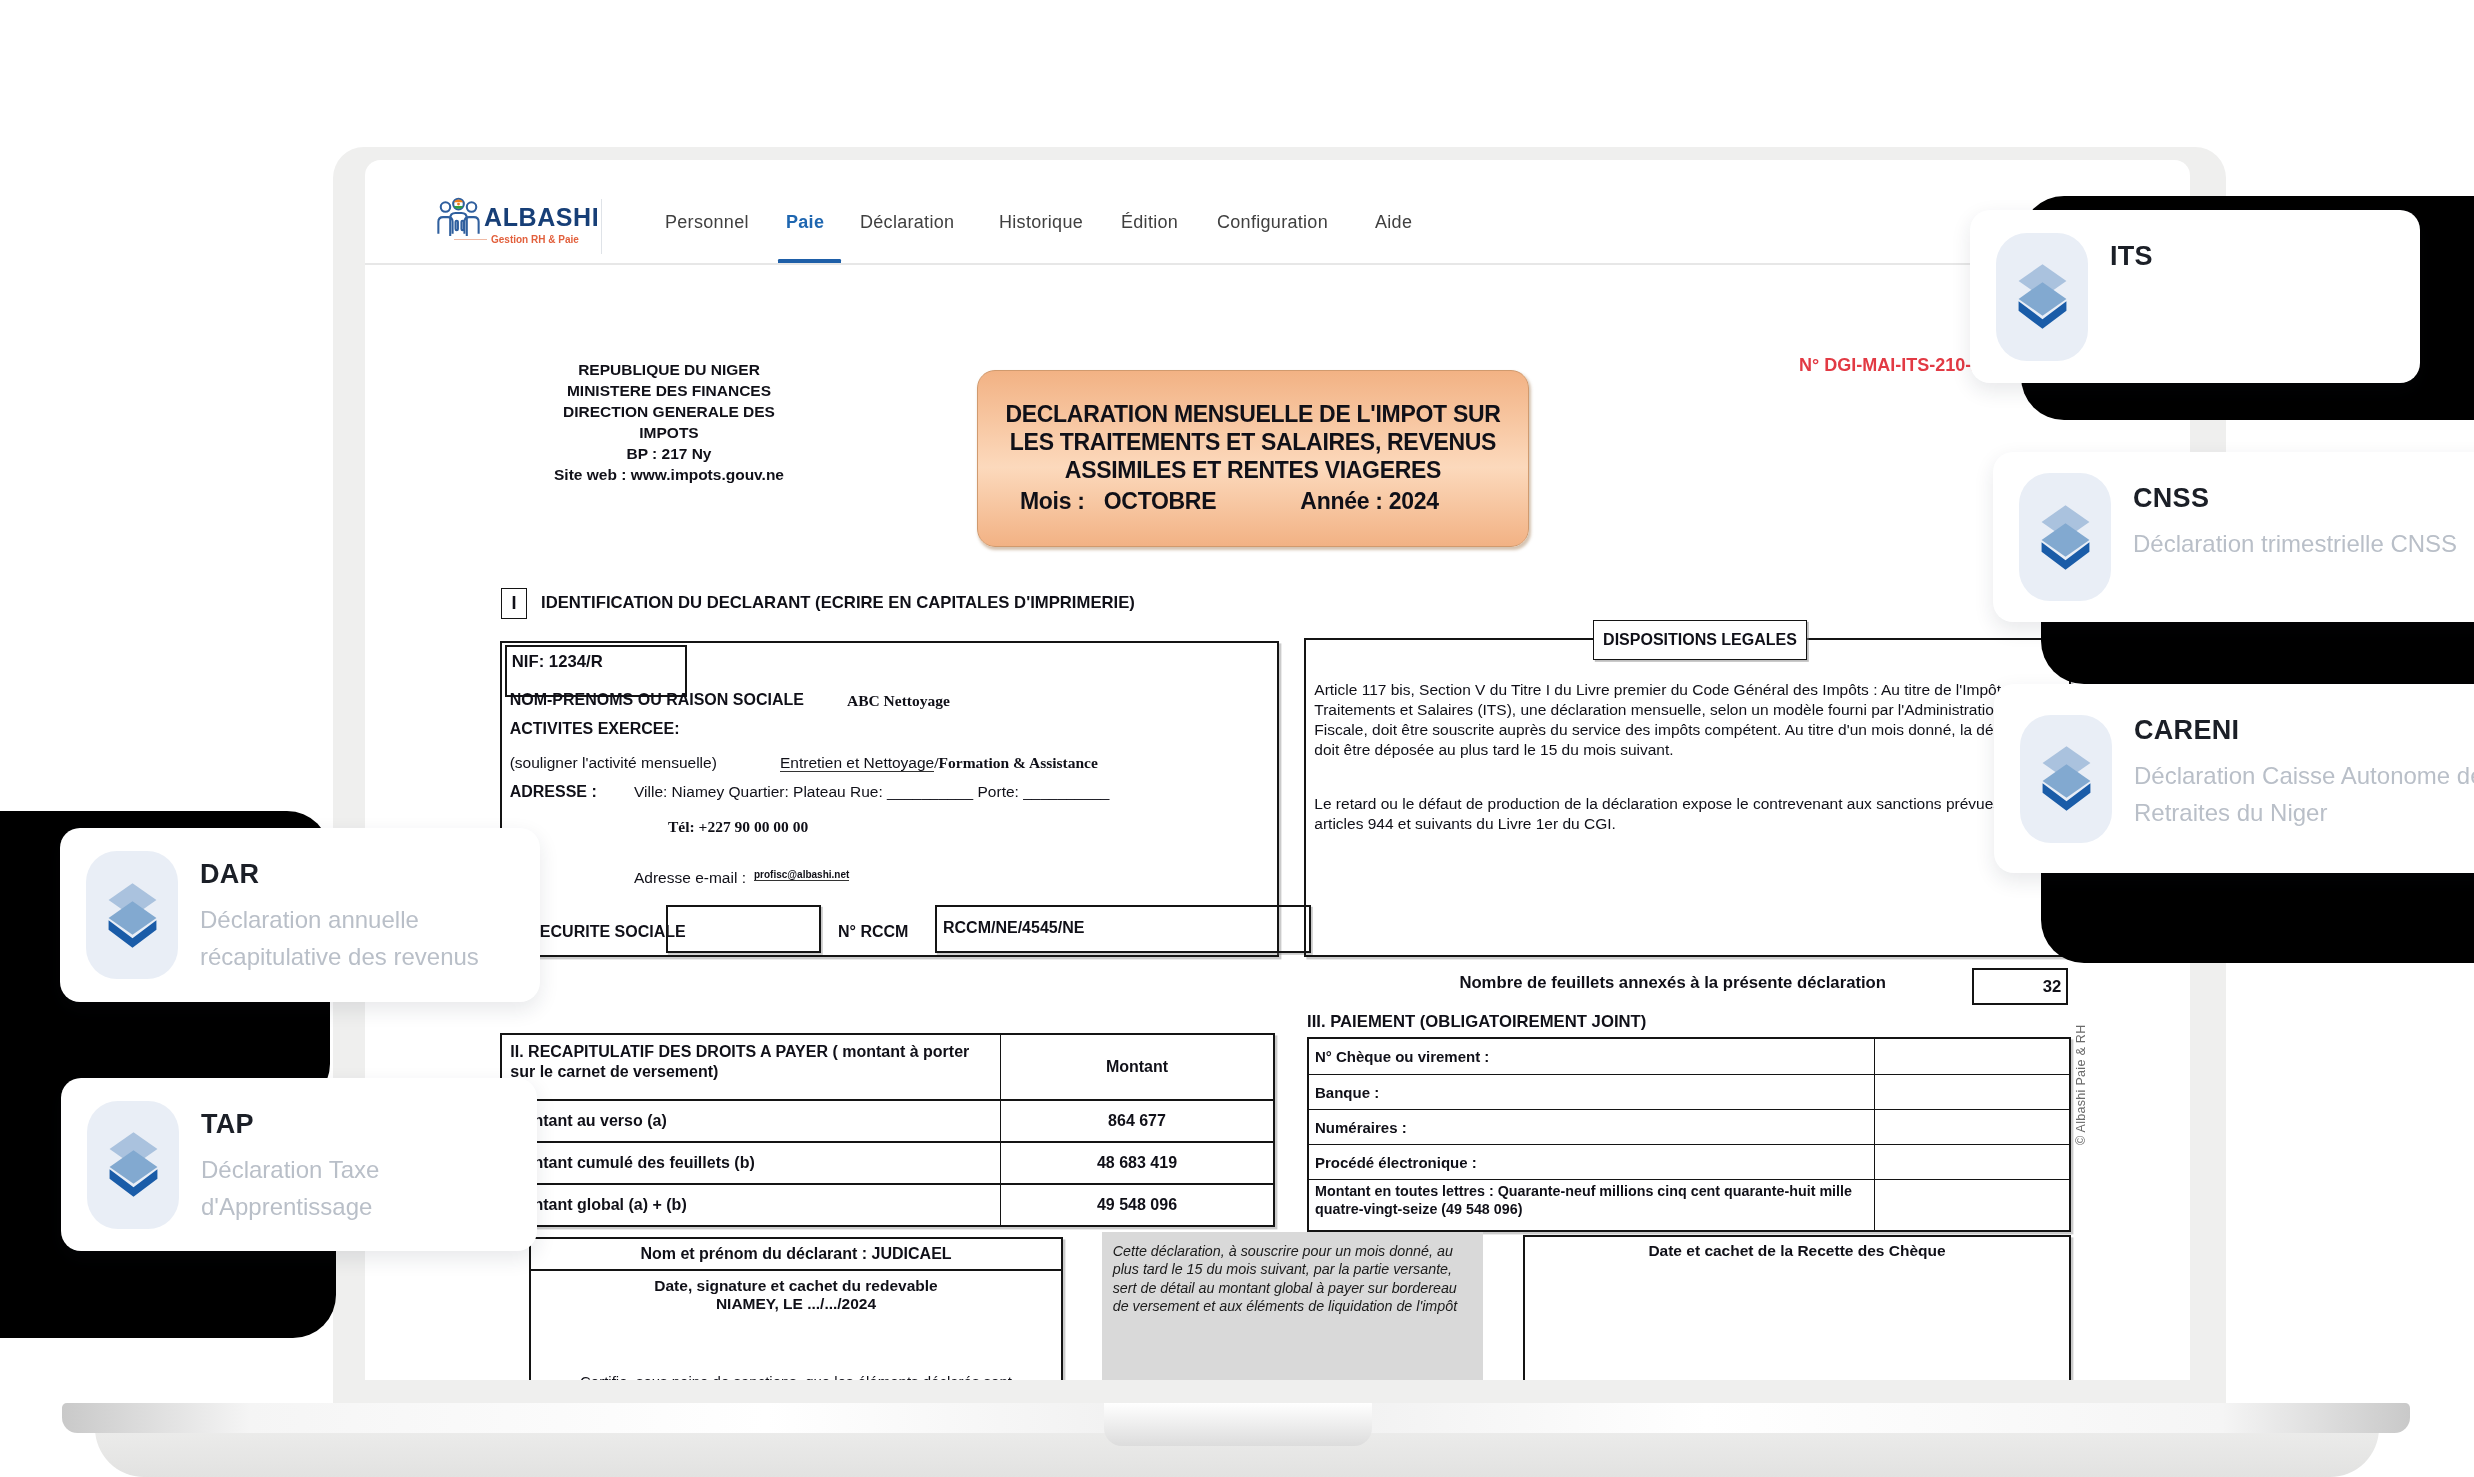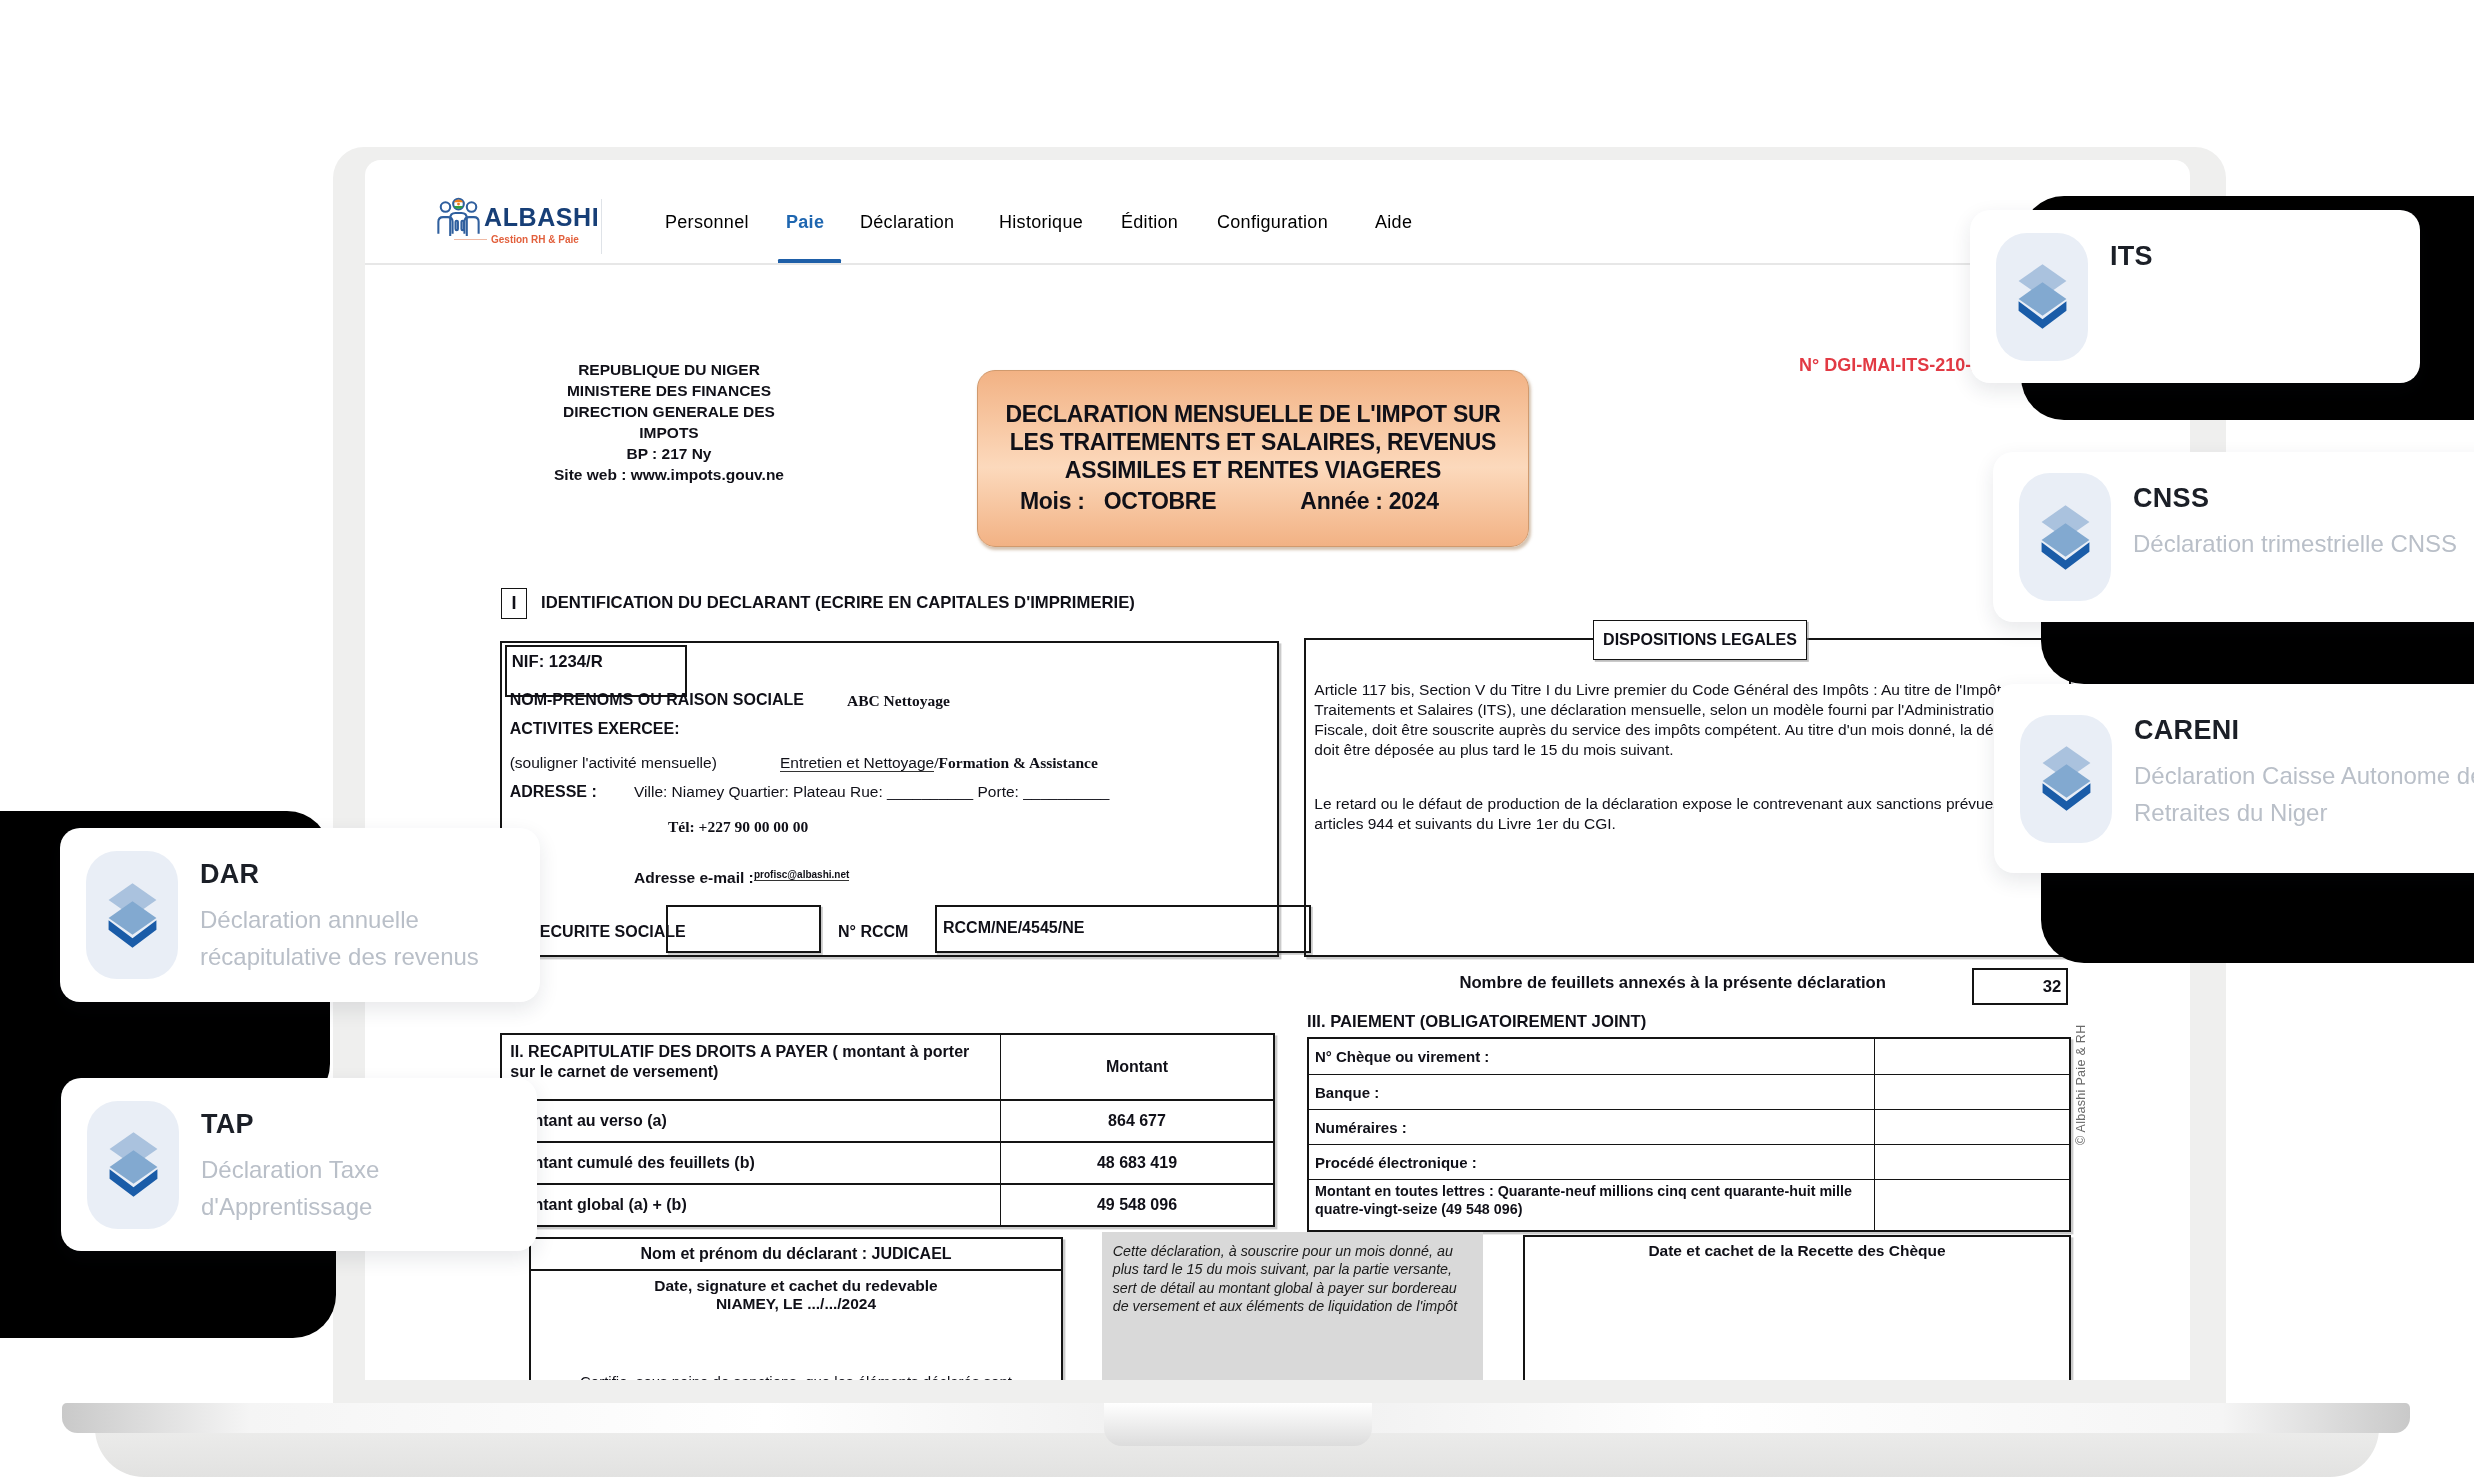--- a/index.html
+++ b/index.html
@@ -41,21 +41,21 @@
     overflow:hidden;z-index:2;
   }
   
   .nav-sep{left:0;top:103px;width:1825px;height:1.8px;background:#e7e7e7;}
   .nav-underline{left:413px;top:99px;width:63px;height:4.8px;background:#1e5fa8;border-radius:1.2px;}
   .brand-name{left:119px;top:43px;font-size:25px;font-weight:bold;color:#173f77;letter-spacing:0.6px;}
   .brand-tagline{left:126px;top:74px;font-size:10px;font-weight:bold;color:#e2603d;}
   .brand-rule{left:89px;top:79px;width:33px;height:1.2px;background:#f0b9a4;}
   .brand-icon{left:71px;top:37px;}
   .nav-divider{left:236px;top:39px;width:1.2px;height:55px;background:#dfe3e8;}
-  .nav-item{top:52px;font-size:18px;color:#000000;letter-spacing:0.3px;cursor:pointer;}
+  .nav-item{top:52px;font-size:18px;color:#404040;letter-spacing:0.3px;cursor:pointer;}
   .nav-item.active{color:#1e66b0;font-weight:bold;}
 
   
   .scan{color:#101018;}
   .bx{border:2.4px solid #141414;box-shadow:2.4px 2.4px 0 rgba(125,125,125,.4);}
   .hdr-left{left:167px;top:199px;width:274px;text-align:center;font-weight:bold;font-size:15.5px;line-height:21px;}
   .title-box{
     left:612px;top:210px;width:552px;height:177px;
     background:linear-gradient(#f2b284,#fcd9bc 55%,#f2b284);
     border:1.2px solid #d09a6e;border-radius:18px;
@@ -235,21 +235,21 @@
     <div class="abs idbox bx">
       <div class="abs nifbox">NIF: 1234/R</div>
       <div class="abs flabel" style="left:7.7px;top:48px">NOM-PRENOMS OU RAISON SOCIALE</div>
       <div class="abs fvalue" style="left:345px;top:49px">ABC Nettoyage</div>
       <div class="abs flabel" style="left:7.7px;top:77px">ACTIVITES EXERCEE:</div>
       <div class="abs" style="left:7.7px;top:111px;font-size:15.5px">(souligner l'activité mensuelle)</div>
       <div class="abs" style="left:278px;top:111px;font-size:15.5px"><span class="u">Entretien et Nettoyage</span><span class="fvalue">/Formation &amp; Assistance</span></div>
       <div class="abs flabel" style="left:7.7px;top:140px">ADRESSE :</div>
       <div class="abs" style="left:132px;top:140px;font-size:15.5px">Ville: Niamey  Quartier:   Plateau   Rue: __________   Porte: __________</div>
       <div class="abs fvalue" style="left:166px;top:175px">Tél: +227 90 00 00 00</div>
-      <div class="abs" style="left:132px;top:226px;font-size:15.5px;font-weight:bold">Adresse e-mail :</div>
+      <div class="abs" style="left:132px;top:226px;font-size:15.5px;font-weight:normal">Adresse e-mail :</div>
       <div class="abs u" style="left:252px;top:226px;font-size:10px;font-weight:bold">profisc@albashi.net</div>
       <div class="abs flabel" style="left:4.8px;top:280px">N° SECURITE SOCIALE</div>
       <div class="abs smallbox" style="left:164px;width:155px"></div>
       <div class="abs flabel" style="left:336px;top:280px">N° RCCM</div>
       <div class="abs smallbox" style="left:433px;width:376px">RCCM/NE/4545/NE</div>
     </div>
 
     <div class="abs legbox bx">
       <div class="abs legtitle">DISPOSITIONS LEGALES</div>
       <div class="abs legp" style="top:40px">Article 117 bis, Section V du Titre I du Livre premier du Code Général des Impôts : Au titre de l'Impôt sur les Traitements et Salaires (ITS), une déclaration mensuelle, selon un modèle fourni par l'Administration Fiscale, doit être souscrite auprès du service des impôts compétent. Au titre d'un mois donné, la déclaration doit être déposée au plus tard le 15 du mois suivant.</div>

